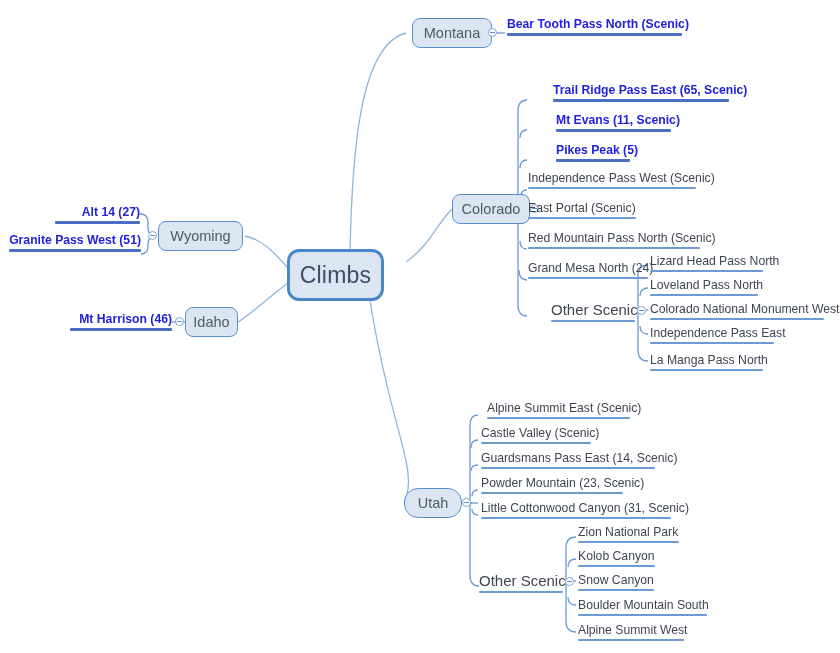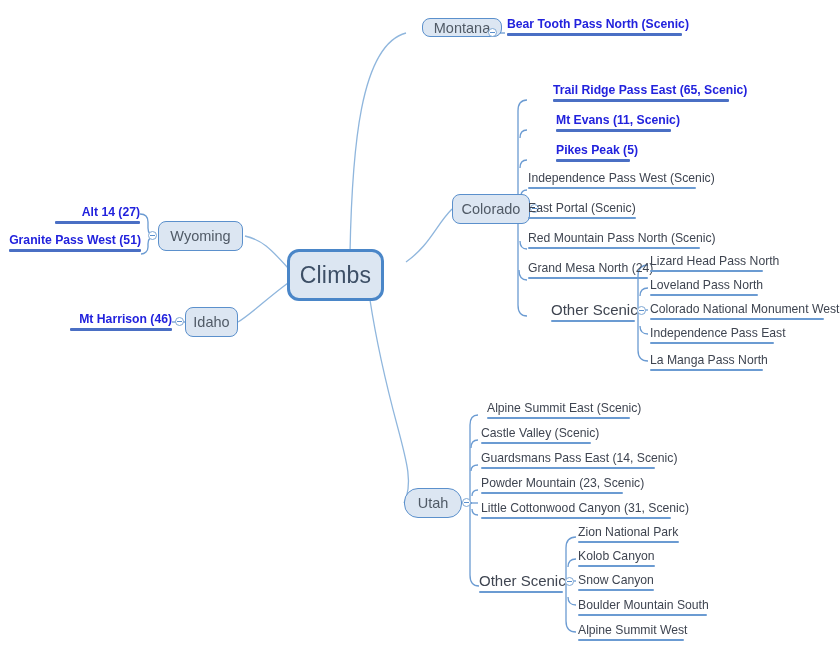--- a/index.html
+++ b/index.html
@@ -210,21 +210,21 @@
                L 148 247 C 148 251 145 254 141 254"></path>
 
       <path d="M 185 322 L 172 322"></path>
     </g>
   </svg>
 
   <div class="root-node" style="left:287px; top:249px; width:97px; height:52px;">
     <span>Climbs</span>
   </div>
 
-  <div class="state-node" style="left:422px; top:18px; width:80px; height:19px;">
+  <div class="state-node" style="left:412px; top:18px; width:80px; height:30px;">
     <span>Montana</span>
   </div>
   <div class="toggle" style="left:488px; top:28px;"></div>
 
   <div class="leaf hi" style="left:507px; top:15px;">
     <span class="txt">Bear Tooth Pass North (Scenic)</span>
     <span class="rule" style="width:175px;"></span>
   </div>
 
   <div class="state-node" style="left:452px; top:194px; width:78px; height:30px;justify-content:center;">

